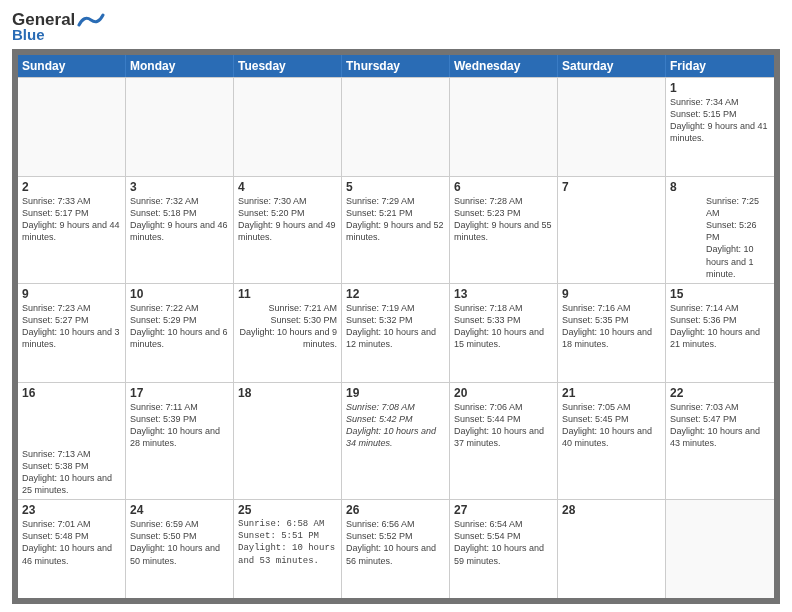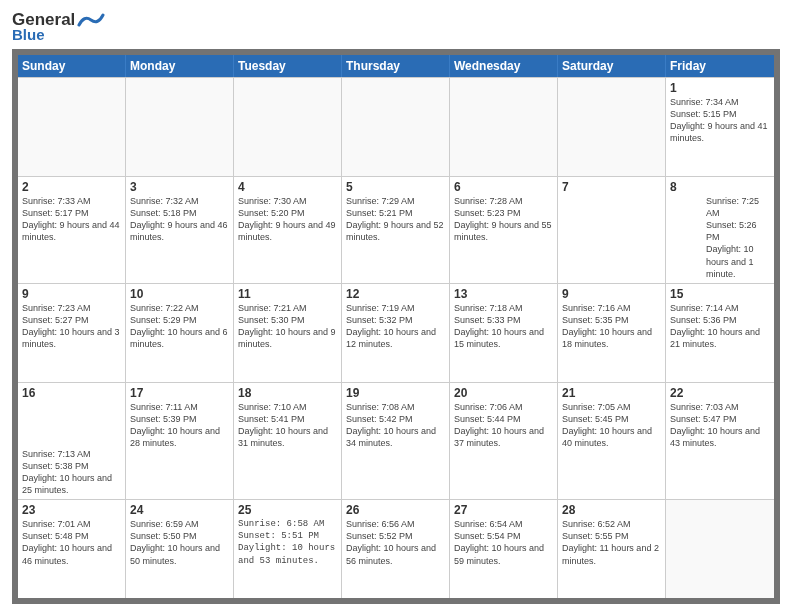--- a/index.html
+++ b/index.html
@@ -201,21 +201,21 @@
 Daylight: 10 hours and 3 minutes.</div>
           </div>
           <div class="calendar-cell">
             <span class="cell-day">10</span>
             <div class="cell-info" style="white-space: pre-line;">Sunrise: 7:22 AM
 Sunset: 5:29 PM
 Daylight: 10 hours and 6 minutes.</div>
           </div>
           <div class="calendar-cell">
             <span class="cell-day">11</span>
-            <div class="cell-info" style="white-space: pre-line;">Sunrise: 7:21 AM
+            <div class="cell-info" style="white-space: pre-line; text-align: right;">Sunrise: 7:21 AM
 Sunset: 5:30 PM
 Daylight: 10 hours and 9 minutes.</div>
           </div>
           <div class="calendar-cell">
             <span class="cell-day">12</span>
             <div class="cell-info" style="white-space: pre-line;">Sunrise: 7:19 AM
 Sunset: 5:32 PM
 Daylight: 10 hours and 12 minutes.</div>
           </div>
           <div class="calendar-cell">
@@ -245,27 +245,24 @@
 Daylight: 10 hours and 25 minutes.</div>
           </div>
           <div class="calendar-cell">
             <span class="cell-day">17</span>
             <div class="cell-info" style="white-space: pre-line;">Sunrise: 7:11 AM
 Sunset: 5:39 PM
 Daylight: 10 hours and 28 minutes.</div>
           </div>
           <div class="calendar-cell">
             <span class="cell-day">18</span>
-            <div class="cell-info" style="white-space: pre-line;">Sunrise: 7:10 AM
-Sunset: 5:41 PM
-Daylight: 10 hours and 31 minutes.</div>
           </div>
           <div class="calendar-cell">
             <span class="cell-day">19</span>
-            <div class="cell-info" style="white-space: pre-line;">Sunrise: 7:08 AM
+            <div class="cell-info" style="white-space: pre-line; font-style: italic;">Sunrise: 7:08 AM
 Sunset: 5:42 PM
 Daylight: 10 hours and 34 minutes.</div>
           </div>
           <div class="calendar-cell">
             <span class="cell-day">20</span>
             <div class="cell-info" style="white-space: pre-line;">Sunrise: 7:06 AM
 Sunset: 5:44 PM
 Daylight: 10 hours and 37 minutes.</div>
           </div>
           <div class="calendar-cell">
@@ -307,21 +304,18 @@
 Daylight: 10 hours and 56 minutes.</div>
           </div>
           <div class="calendar-cell">
             <span class="cell-day">27</span>
             <div class="cell-info" style="white-space: pre-line;">Sunrise: 6:54 AM
 Sunset: 5:54 PM
 Daylight: 10 hours and 59 minutes.</div>
           </div>
           <div class="calendar-cell">
             <span class="cell-day">28</span>
-            <div class="cell-info" style="white-space: pre-line;">Sunrise: 6:52 AM
-Sunset: 5:55 PM
-Daylight: 11 hours and 2 minutes.</div>
           </div>
           <div class="calendar-cell empty-cell"></div>
         </div>
       </div>
   </div>
 </div>
 
 </body></html>

